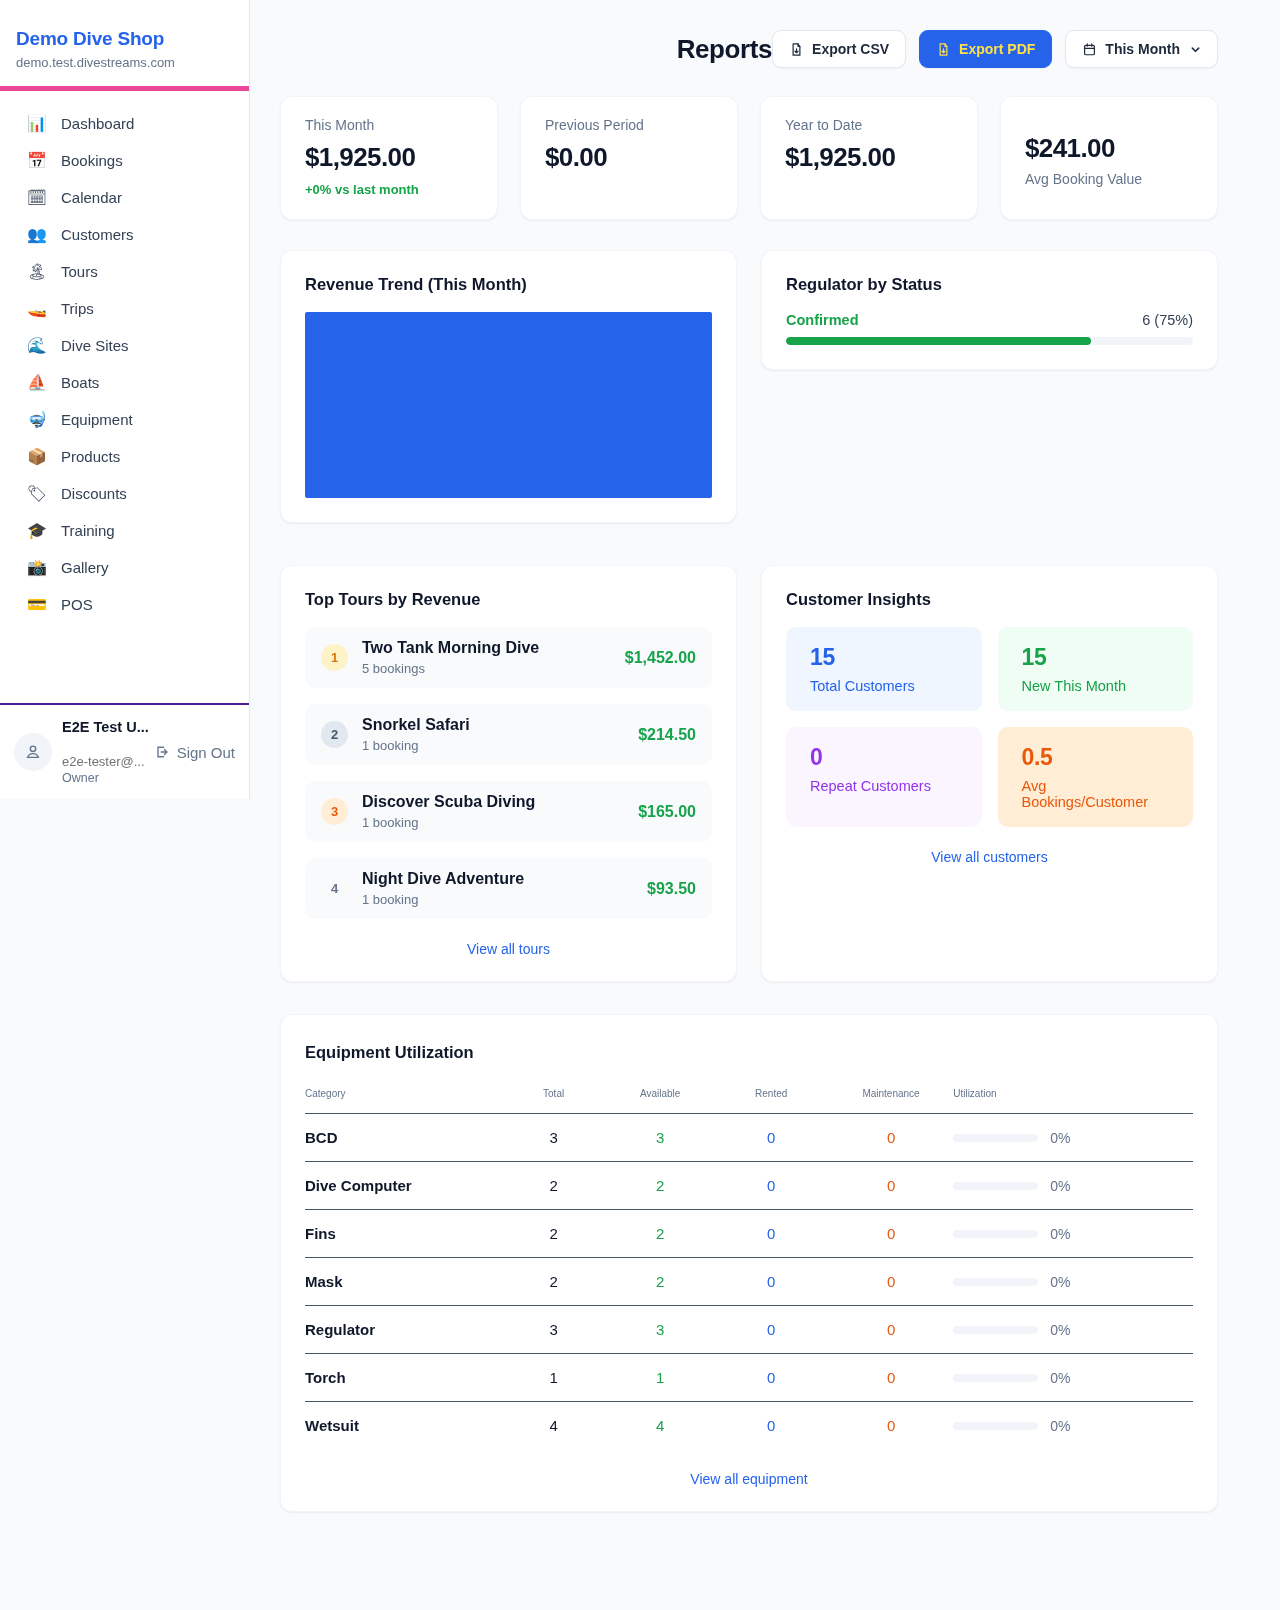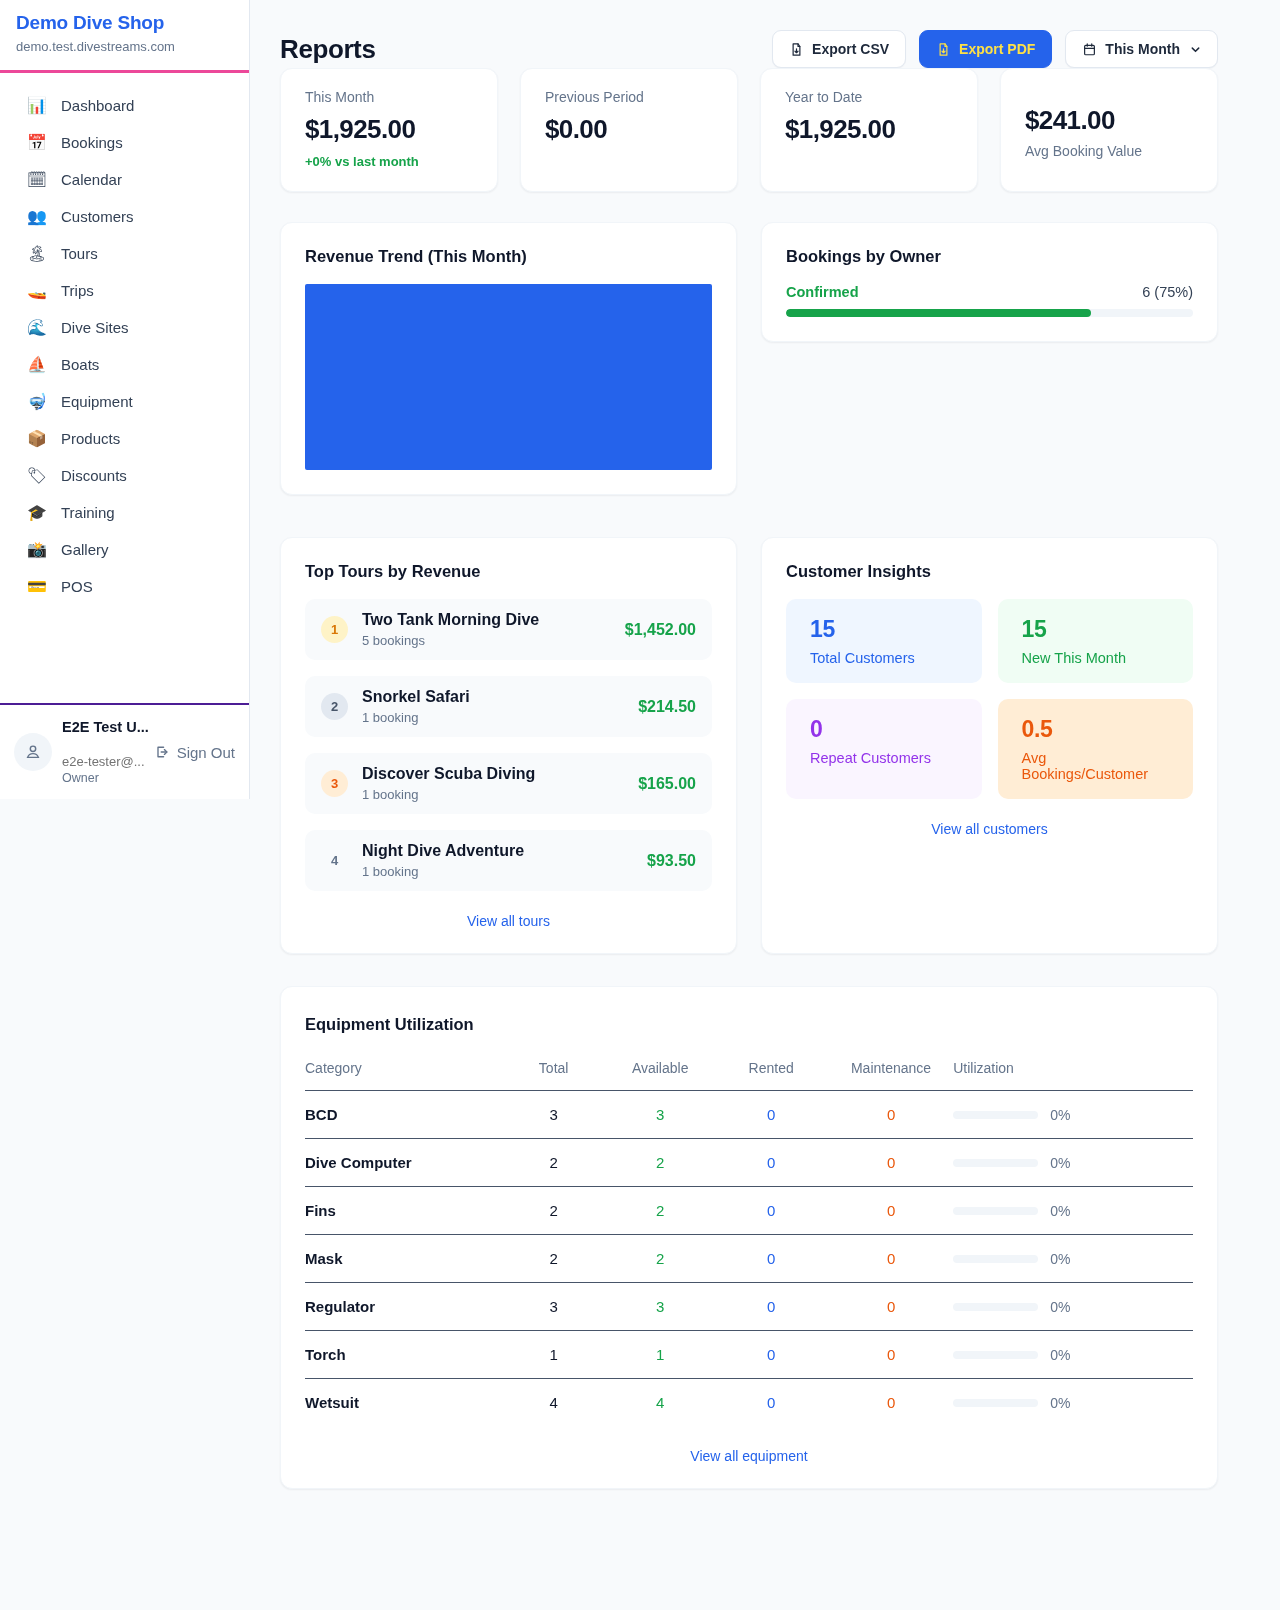--- a/index.html
+++ b/index.html
@@ -11,21 +11,21 @@
     color:#0f172a;
   }
   .app { display:flex; align-items:flex-start; }
 
   
   .sidebar {
     width:250px; min-width:250px; height:799px;
     background:#ffffff; border-right:1px solid #e2e8f0;
     display:flex; flex-direction:column;
   }
-  .brand { padding:12px 16px 16px; border-bottom:3px solid #ec4899; }
+  .brand { padding:28px 16px 16px; border-bottom:5px solid #ec4899; }
   .brand h1 { margin:0; font-size:19px; font-weight:800; color:#2563eb; letter-spacing:-0.2px; }
   .brand .domain { font-size:13px; color:#64748b; margin-top:5px; }
   .nav { flex:1; padding:14px 12px; overflow:hidden; }
   .nav-item {
     display:flex; align-items:center; gap:13px;
     padding:10px 14px; border-radius:8px;
     font-size:15px; color:#334155; cursor:pointer;
   }
   .nav-item .emoji { width:22px; text-align:center; font-size:16px; line-height:1; }
   .user {
@@ -41,21 +41,21 @@
   .user-email { font-size:13px; color:#737373; margin-top:19px; white-space:nowrap; }
   .user-role { font-size:12.5px; color:#64748b; margin-top:2px; }
   .signout {
     display:flex; align-items:center; gap:7px; color:#64748b;
     font-size:15px; cursor:pointer; white-space:nowrap; background:none; border:none;
     font-family:inherit; padding:0;
   }
 
   
   .main { flex:1; padding:30px 62px 40px 30px; }
-  .page-header { display:flex; justify-content:space-between; align-items:center; }
+  .page-header { display:flex; justify-content:flex-end; align-items:center; margin-bottom:28px; }
   .page-title { margin:0; font-size:26px; font-weight:800; letter-spacing:-0.4px; color:#0f172a; }
   .header-actions { display:flex; gap:13px; }
   .btn {
     display:inline-flex; align-items:center; gap:8px; height:38px; padding:0 16px;
     border-radius:9px; border:1px solid #e2e8f0; background:#fff;
     font-family:inherit; font-size:14px; font-weight:600; color:#1e293b; cursor:pointer;
     box-shadow:0 1px 1px rgba(15,23,42,.04);
   }
   .btn-primary { background:#2563eb; border-color:#2563eb; color:#fde047; }
   .btn svg { flex:none; }
@@ -120,21 +120,21 @@
   .tile-label { font-size:14.5px; margin-top:7px; font-weight:500; }
   .tile.blue   { background:#eff6ff; color:#2563eb; }
   .tile.green  { background:#f0fdf4; color:#16a34a; }
   .tile.purple { background:#faf5ff; color:#9333ea; }
   .tile.orange { background:#ffedd5; color:#ea580c; }
 
   
   .equip-panel { padding:28px 24px 24px; }
   table { width:100%; border-collapse:collapse; }
   th {
-    font-size:14px; font-weight:400; color:#64748b; text-align:center;
+    font-size:10px; font-weight:400; color:#64748b; text-align:center;
     padding:8px 0 14px; border-bottom:1px solid #475569;
   }
   th.left { text-align:left; }
   td {
     font-size:15px; padding:15px 0; text-align:center;
     border-bottom:1px solid #475569; color:#0f172a;
   }
   tr:last-child td { border-bottom:none; }
   td.cat { text-align:left; font-weight:600; }
   td.avail  { color:#16a34a; }
@@ -291,21 +291,21 @@
         <div class="stat-label below">Avg Booking Value</div>
       </div>
     </div>
 
     <div class="row2">
       <div class="card panel">
         <h3 class="panel-title">Revenue Trend (This Month)</h3>
         <div class="chart-rect" style="background: rgb(37, 99, 235);"></div>
       </div>
       <div class="card panel">
-        <h3 class="panel-title">Bookings by Owner</h3>
+        <h3 class="panel-title">Regulator by Status</h3>
         <div>
             <div class="status-item">
               <div class="status-head">
                 <span class="status-label" style="color: rgb(22, 163, 74);">Confirmed</span>
                 <span class="status-count">6 (75%)</span>
               </div>
               <div class="track">
                 <div class="fill" style="width: 75%; background: rgb(22, 163, 74);"></div>
               </div>
             </div>

